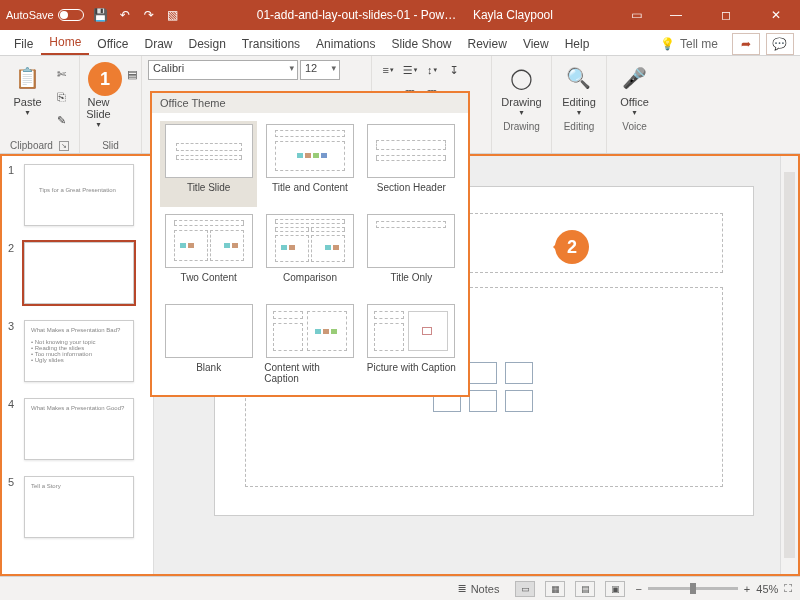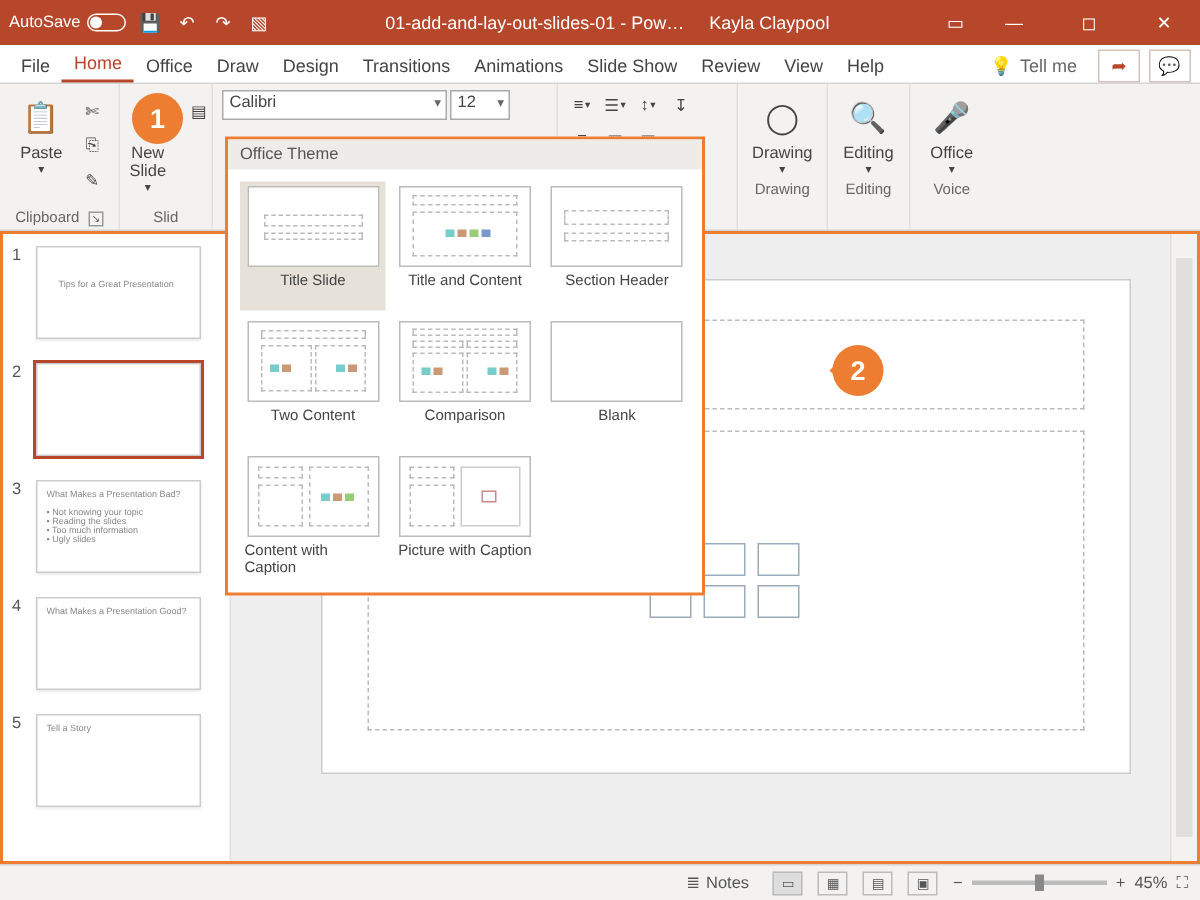--- a/index.html
+++ b/index.html
@@ -297,20 +297,26 @@
             <span></span>
           </div>
           <div class="csample" style="right:14px;top:30px">
             <span></span>
             <span></span>
           </div>
         </div>
       <div class="lbl">Comparison</div>
     </div>
     <div class="layout-item">
+      <div class="thumb">
+          <div class="tline" style="left:8px;right:8px;top:6px;height:7px"></div>
+        </div>
+      <div class="lbl">Title Only</div>
+    </div>
+    <div class="layout-item">
       <div class="thumb"></div>
       <div class="lbl">Blank</div>
     </div>
     <div class="layout-item">
       <div class="thumb">
           <div class="tline" style="left:6px;width:30px;top:6px;height:8px"></div>
           <div class="tline" style="left:6px;width:30px;top:18px;bottom:6px"></div>
           <div class="tline" style="right:6px;width:40px;top:6px;bottom:6px"></div>
           <div class="csample" style="right:16px;top:24px">
             <span></span>

